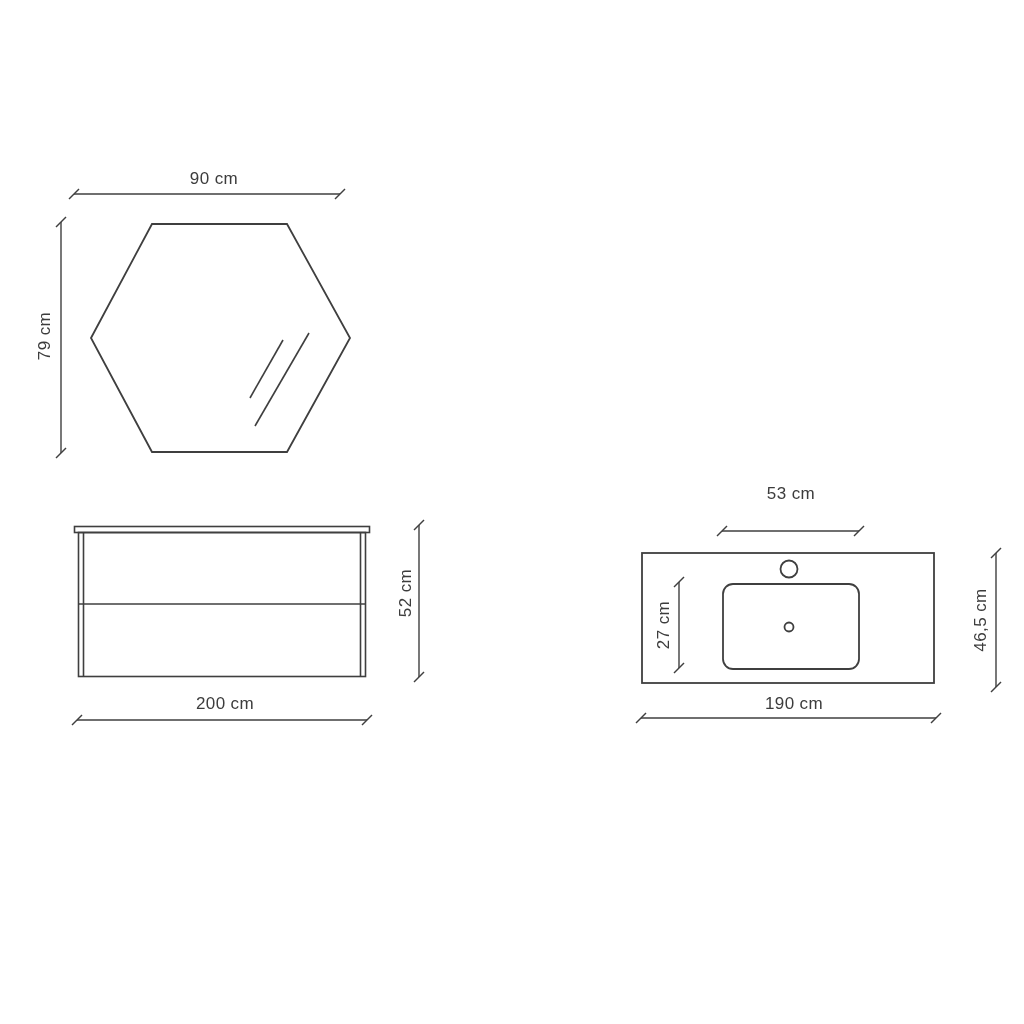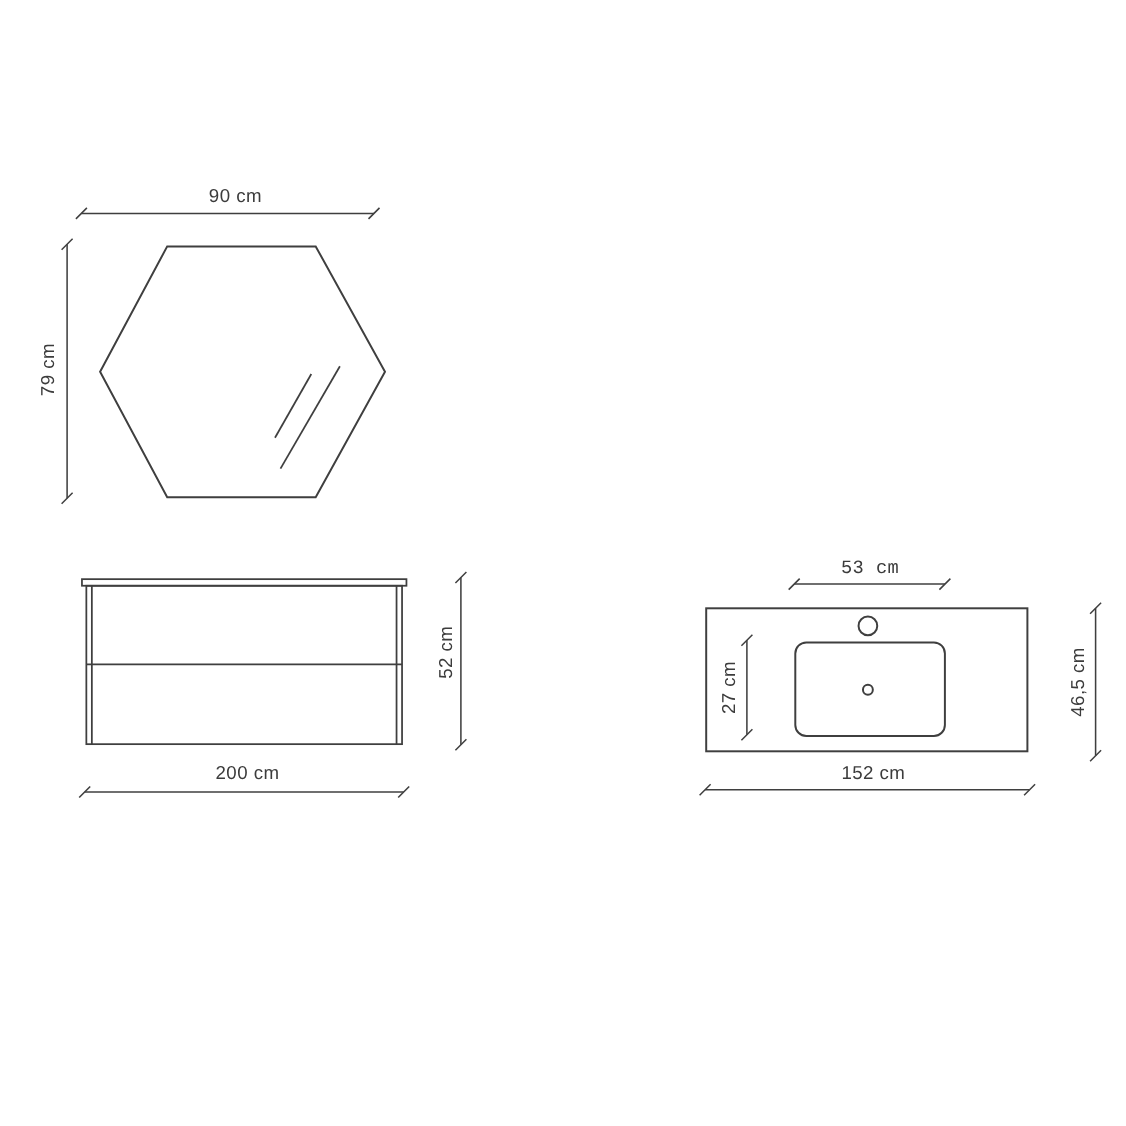--- a/index.html
+++ b/index.html
@@ -105,21 +105,21 @@
   </svg>
 
   <div class="label" style="left:202px;top:178px;">90 cm</div>
 
   <div class="label vertical" style="left:32px;top:336px;">79 cm</div>
 
   <div class="label vertical" style="left:393px;top:593px;">52 cm</div>
 
   <div class="label" style="left:213px;top:703px;">200 cm</div>
 
-  <div class="label" style="left:779px;top:517px;font-family:Liberation Mono, monospace;">53 cm</div>
+  <div class="label" style="left:779px;top:493px;">53 cm</div>
 
   <div class="label vertical" style="left:651px;top:625px;">27 cm</div>
 
   <div class="label vertical" style="left:968px;top:620px;">46,5 cm</div>
 
-  <div class="label" style="left:782px;top:703px;">152 cm</div>
+  <div class="label" style="left:782px;top:703px;">190 cm</div>
 
 </div>
 
 </body></html>

